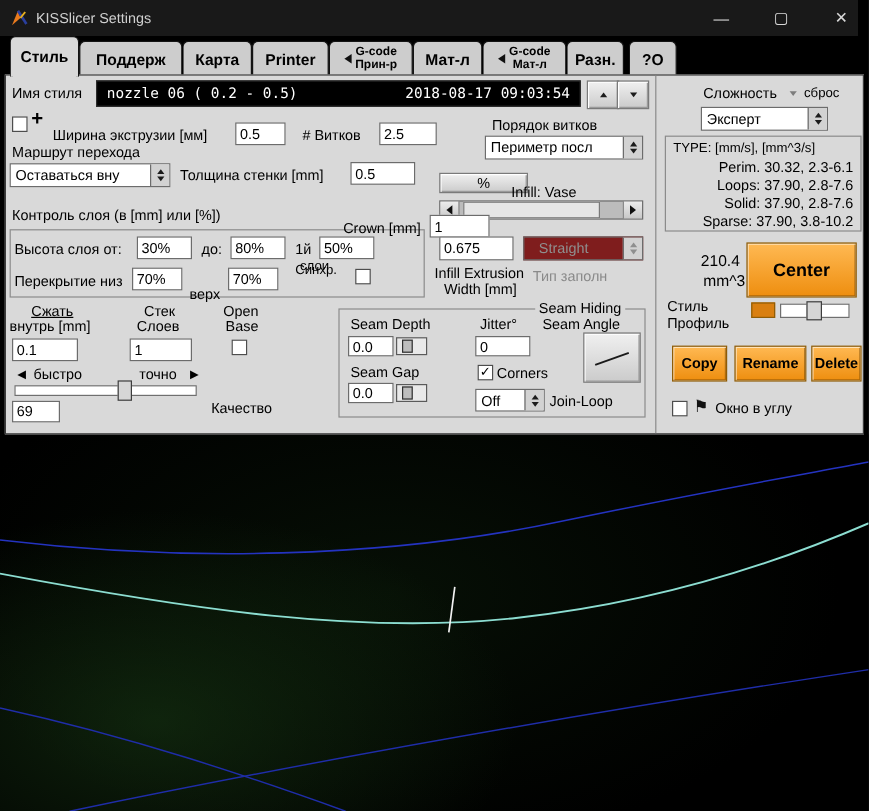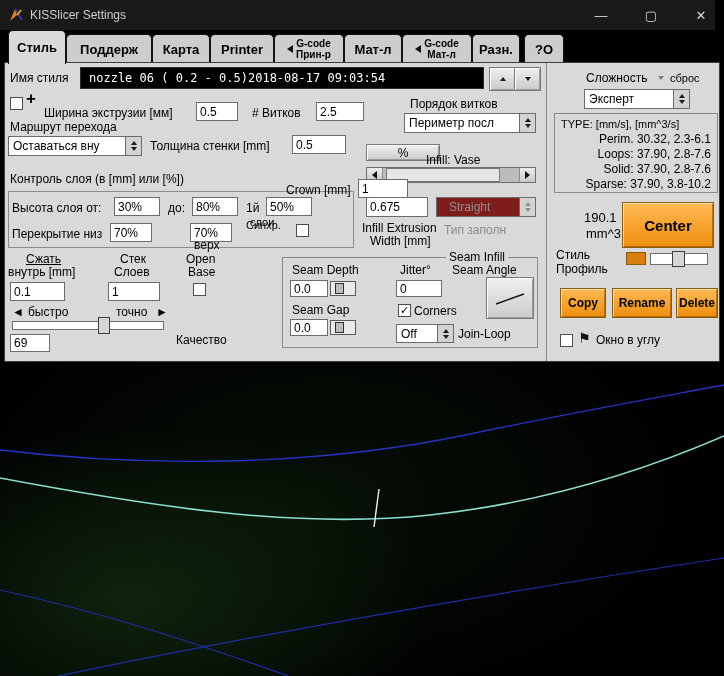--- a/index.html
+++ b/index.html
@@ -40,21 +40,21 @@
   .tri-r{width:0;height:0;border-top:4px solid transparent;border-bottom:4px solid transparent;border-left:6px solid #101010;}
   .tri-gray{border-top-color:#7d7d7d !important;}
   .raised{background:linear-gradient(#f0f0f0,#cbcbcb);border:1px solid #7a7a7a;
           box-shadow:inset 1px 1px 0 #fff, inset -1px -1px 0 #9a9a9a;}
   .btn{position:absolute;display:flex;align-items:center;justify-content:center;box-sizing:border-box;z-index:4;cursor:default;}
   .btn-orange{background:linear-gradient(#ffb953,#ee8e0f);border:1px solid #8f5c06;
           box-shadow:inset 1px 1px 0 rgba(255,255,255,.6), inset -1px -1px 0 rgba(110,65,0,.5);
           font-weight:bold;color:#000;}
   .style-combo{position:absolute;height:22px;background:#000;border:1px solid #2c2c2c;color:#fff;
           font-family:"DejaVu Sans Mono","Liberation Mono",monospace;font-size:12px;
-          display:flex;align-items:center;padding:0 8px;box-sizing:border-box;z-index:4;}
+          display:flex;align-items:center;justify-content:space-between;padding:0 8px;box-sizing:border-box;z-index:4;}
   .spinbtn{position:absolute;width:25px;height:22px;display:flex;align-items:center;justify-content:center;z-index:4;}
   .track{position:absolute;background:#fff;border:1px solid #6f6f6f;box-sizing:border-box;z-index:4;}
   .thumb{position:absolute;background:#d6d6d6;border:1px solid #3d3d3d;box-sizing:border-box;z-index:5;}
   .sbar{position:absolute;display:flex;background:#bcbcbc;border:1px solid #6f6f6f;box-sizing:border-box;z-index:4;}
   .sbar .sarr{width:15px;background:linear-gradient(#ececec,#c8c8c8);display:flex;align-items:center;justify-content:center;border-right:1px solid #8a8a8a;}
   .sbar .sarr:last-child{border-right:none;border-left:1px solid #8a8a8a;}
   .sbar .strack{position:relative;flex:1;}
   .sbar .sthumb{position:absolute;top:0;bottom:0;left:2%;width:84%;background:#e6e6e6;border:1px solid #7a7a7a;box-sizing:border-box;}
   .mini{position:absolute;background:#e9e9e9;border:1px solid #5a5a5a;box-sizing:border-box;z-index:4;}
   .mthumb{position:absolute;top:1px;width:9px;height:11px;background:#bdbdbd;border:1px solid #2f2f2f;box-sizing:border-box;}
@@ -185,21 +185,21 @@
 
   <div class="gbox" style="left:8px;top:191px;width:346px;height:57px;"></div>
   <div class="lbl" style="left:12px;top:201px;">Высота слоя от:</div>
   <input class="inp" style="left: 114px; top: 197px; width: 46px;" value="30%">
   <div class="lbl" style="left:168px;top:201px;">до:</div>
   <input class="inp" style="left: 192px; top: 197px; width: 46px;" value="80%">
   <div class="lbl" style="left:246px;top:201px;">1й</div>
   <input class="inp" style="left: 266px; top: 197px; width: 46px;" value="50%">
   <div class="lbl" style="left:12px;top:227px;">Перекрытие низ</div>
   <input class="inp" style="left: 110px; top: 223px; width: 42px;" value="70%">
-  <div class="lbl" style="left:158px;top:238px;margin-left:36px;">верх</div>
+  <div class="lbl" style="left:158px;top:238px;">верх</div>
   <input class="inp" style="left: 190px; top: 223px; width: 42px;" value="70%">
   <div class="lbl s11" style="left:246px;top:219px;">Синхр.</div>
   <div class="lbl s11" style="left:250px;top:216px;">слои</div>
   <div class="chk" style="left:296px;top:224px;"></div>
 
   <input class="inp" style="left: 366px; top: 197px; width: 62px; height: 20px;" value="0.675">
   <div class="cmb disabled" style="left:436px;top:197px;width:100px;">
     <span>Straight</span>
     <span class="sp">
         <span class="tri-up tri-gray" style="border-bottom-color:#8f8f8f;"></span>
@@ -223,21 +223,21 @@
   <div class="lbl" style="left:12px;top:305px;">◄</div>
   <div class="lbl" style="left:28px;top:305px;">быстро</div>
   <div class="lbl" style="left:116px;top:305px;">точно</div>
   <div class="lbl" style="left:156px;top:305px;">►</div>
   <div class="track" style="left:12px;top:321px;width:152px;height:9px;"></div>
   <div class="thumb" style="left:98px;top:317px;width:12px;height:17px;"></div>
   <input class="inp" style="left: 10px; top: 334px; width: 40px; height: 18px;" value="69">
   <div class="lbl" style="left:176px;top:333px;">Качество</div>
 
   <div class="gbox" style="left:282px;top:257px;width:256px;height:91px;"></div>
-  <div class="seam-title" style="left:446px;top:250px;">Seam Infill</div>
+  <div class="seam-title" style="left:446px;top:250px;">Seam Hiding</div>
   <div class="lbl" style="left:292px;top:263px;">Seam Depth</div>
   <input class="inp" style="left: 290px; top: 280px; width: 38px; height: 17px;" value="0.0">
   <div class="mini" style="left:330px;top:281px;width:26px;height:15px;">
     <span class="mthumb" style="left:4px;"></span>
   </div>
   <div class="lbl" style="left:400px;top:263px;">Jitter°</div>
   <input class="inp" style="left: 396px; top: 280px; width: 46px; height: 17px;" value="0">
   <div class="lbl" style="left:452px;top:263px;">Seam Angle</div>
   <div class="btn raised" style="left:486px;top:277px;width:48px;height:42px;">
     <svg width="36" height="26" viewBox="0 0 36 26">
@@ -272,21 +272,21 @@
   </div>
 
   <div class="stats" style="left:554px;top:113px;width:164px;height:80px;">
     <span class="tline">TYPE: [mm/s], [mm^3/s]</span>
     <span class="rline">Perim. 30.32, 2.3-6.1</span>
     <span class="rline">Loops: 37.90, 2.8-7.6</span>
     <span class="rline">Solid: 37.90, 2.8-7.6</span>
     <span class="rline">Sparse: 37.90, 3.8-10.2</span>
   </div>
 
-  <div class="lbl" style="left:584px;top:210px;font-size:13px;">190.1</div>
+  <div class="lbl" style="left:584px;top:210px;font-size:13px;">210.4</div>
   <div class="lbl" style="left:586px;top:226px;font-size:13px;">mm^3</div>
   <div class="btn btn-orange" style="left:622px;top:202px;width:92px;height:46px;font-size:15px;">
     <span>Center</span>
   </div>
   <div class="abs" style="left:626px;top:252px;width:20px;height:13px;background:#d97f10;border:1px solid #8f5c06;z-index:4;"></div>
   <div class="track" style="left:650px;top:253px;width:58px;height:12px;"></div>
   <div class="thumb" style="left:672px;top:251px;width:13px;height:16px;"></div>
   <div class="lbl" style="left:556px;top:248px;">Стиль</div>
   <div class="lbl" style="left:556px;top:262px;">Профиль</div>
 

